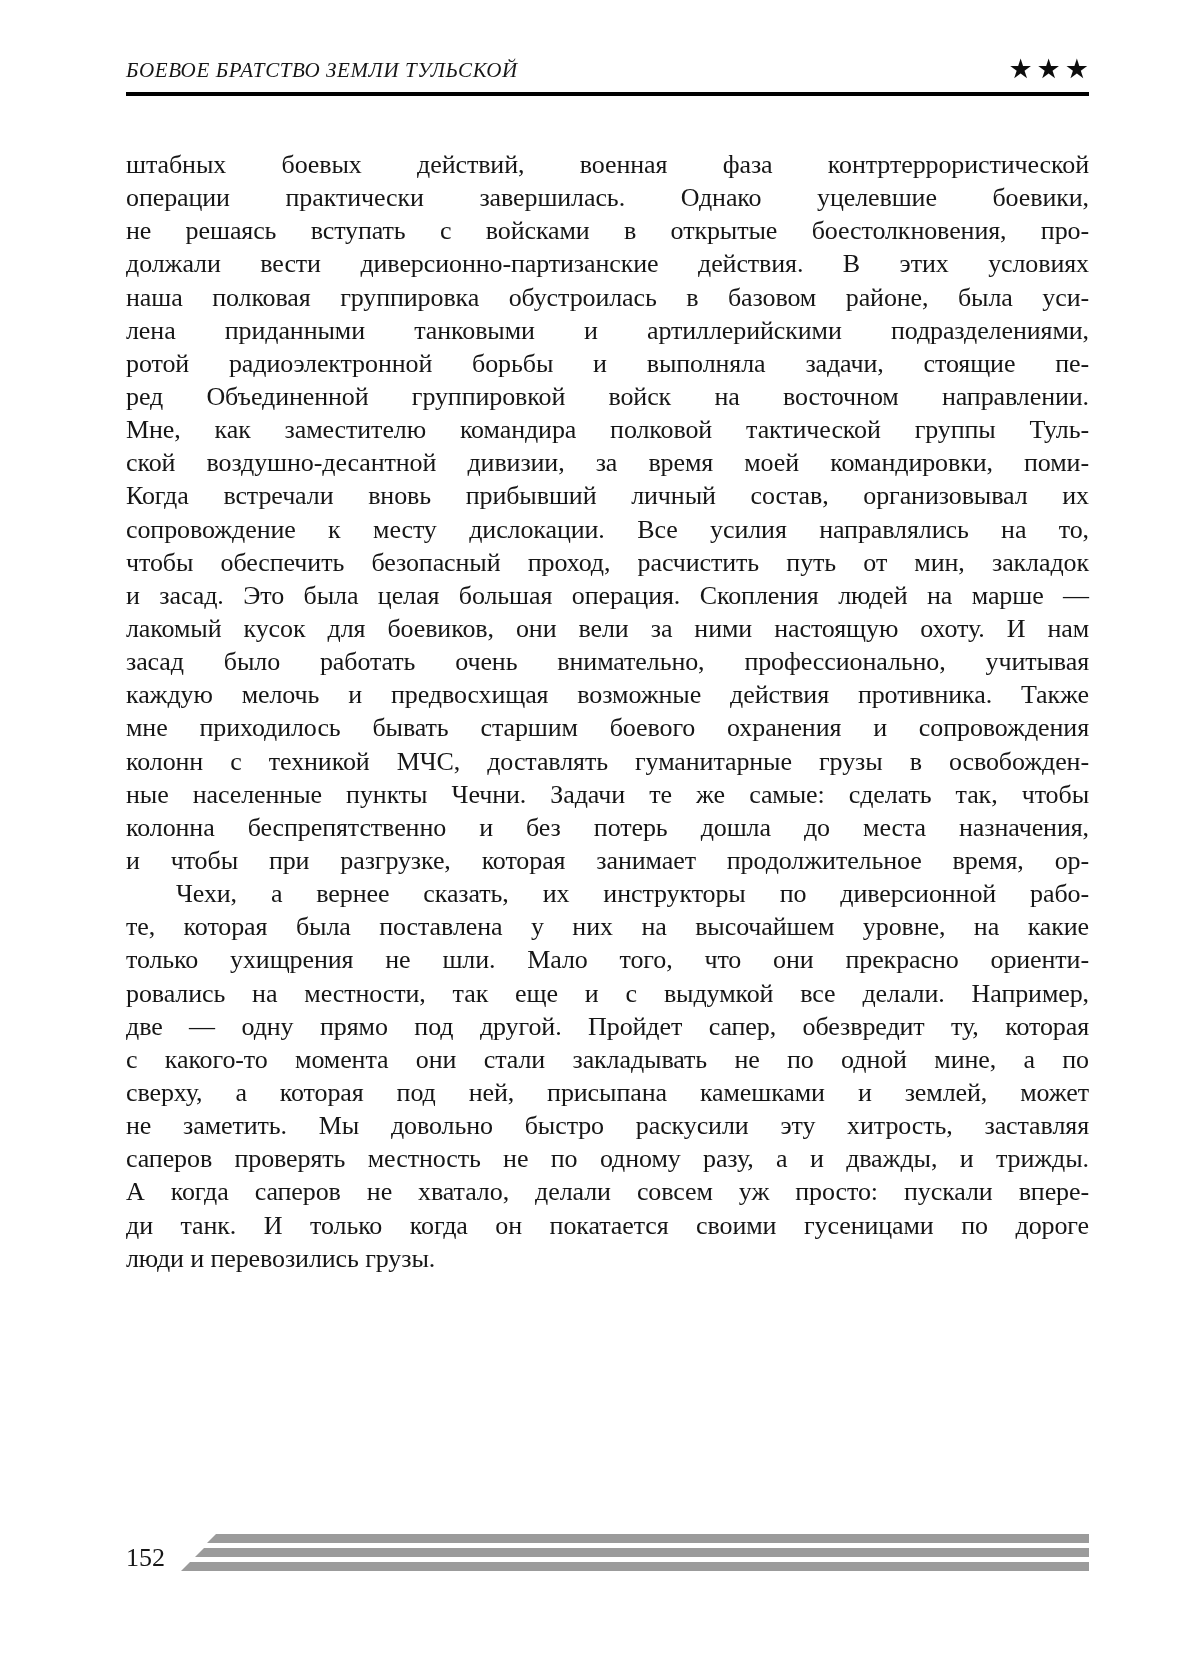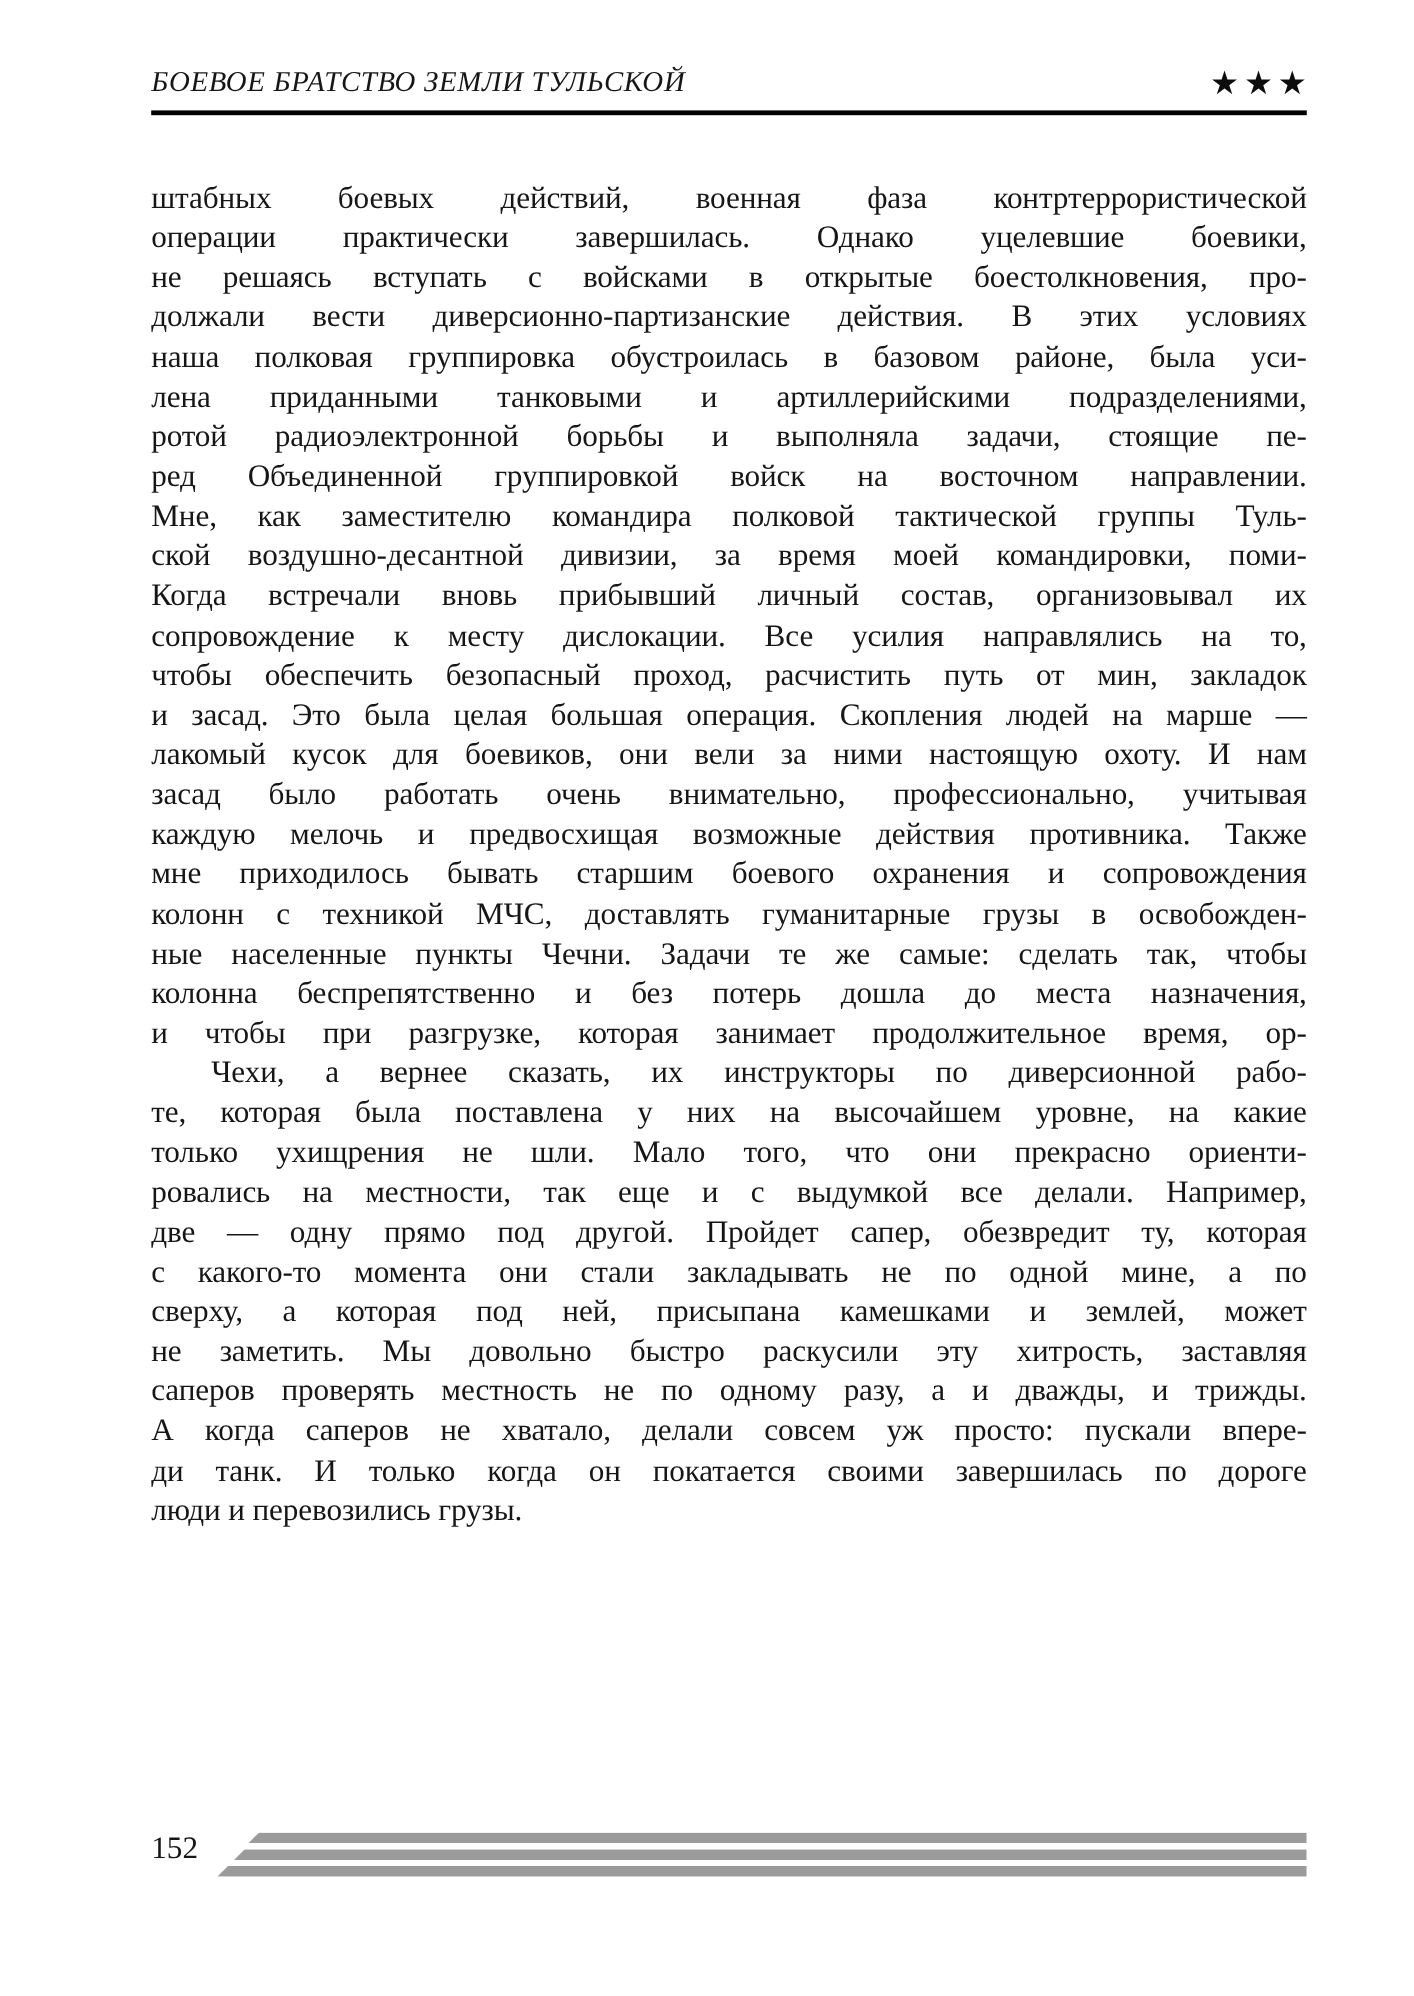--- a/index.html
+++ b/index.html
@@ -18,21 +18,21 @@
     background: #ffffff;
   }
   
   .page-header {
     display: flex;
     justify-content: space-between;
     align-items: flex-end;
   }
   .running-title {
     font-style: italic;
-    font-size: 24px;
+    font-size: 21px;
     letter-spacing: 0.6px;
     white-space: nowrap;
     color: var(--text-color, #161616);
   }
   .stars {
     font-style: normal;
     font-size: 27px;
     letter-spacing: 4px;
     margin-right: -4px;
     line-height: 1;
@@ -63,21 +63,21 @@
     white-space: normal;
   }
   .line.indent { text-indent: 50px; }
   
   .page-footer {
     position: absolute;
     left: 126px; right: 89px;
     top: 1527px;
     height: 44px;
     display: flex;
-    align-items: flex-start;
+    align-items: flex-end;
   }
   .page-number {
     font-size: 26px;
     line-height: 1;
     min-width: 38px;
     color: var(--text-color, #161616);
   }
   .footer-stripes {
     position: relative;
     flex: 1;
@@ -133,21 +133,21 @@
       <div class="line indent">Чехи, а вернее сказать, их инструкторы по диверсионной рабо-</div>
       <div class="line">те, которая была поставлена у них на высочайшем уровне, на какие</div>
       <div class="line">только ухищрения не шли. Мало того, что они прекрасно ориенти-</div>
       <div class="line">ровались на местности, так еще и с выдумкой все делали. Например,</div>
       <div class="line">две — одну прямо под другой. Пройдет сапер, обезвредит ту, которая</div>
       <div class="line">с какого-то момента они стали закладывать не по одной мине, а по</div>
       <div class="line">сверху, а которая под ней, присыпана камешками и землей, может</div>
       <div class="line">не заметить. Мы довольно быстро раскусили эту хитрость, заставляя</div>
       <div class="line">саперов проверять местность не по одному разу, а и дважды, и трижды.</div>
       <div class="line">А когда саперов не хватало, делали совсем уж просто: пускали впере-</div>
-      <div class="line">ди танк. И только когда он покатается своими завершилась по дороге</div>
+      <div class="line">ди танк. И только когда он покатается своими гусеницами по дороге</div>
       <div class="line last">люди и перевозились грузы.</div>
     </main>
 
   <footer class="page-footer">
     <div class="page-number">152</div>
     <div class="footer-stripes">
       <div class="stripe s1"></div>
       <div class="stripe s2"></div>
       <div class="stripe s3"></div>
     </div>

